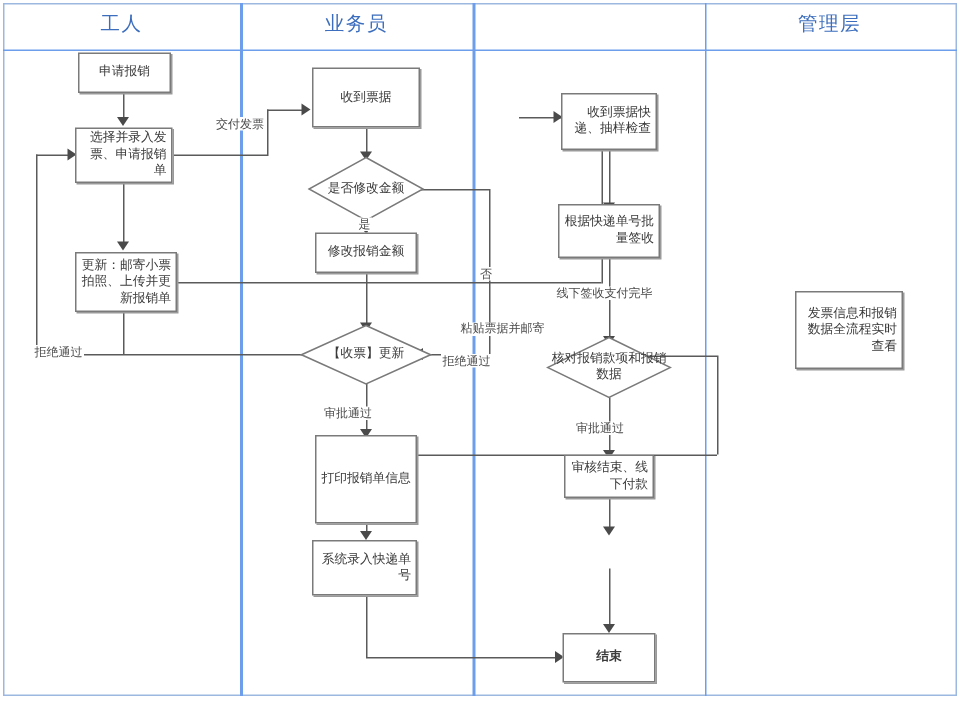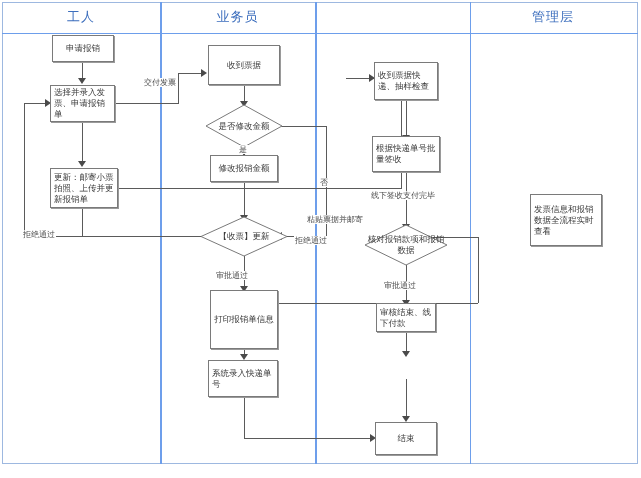--- a/index.html
+++ b/index.html
@@ -7,21 +7,21 @@
   #canvas{position:relative;width:641px;height:478px;background:#ffffff;overflow:hidden;}
 
   
   .lane-frame{position:absolute;left:2px;top:2px;width:636px;height:462px;border:1px solid #9db8e0;box-sizing:border-box;}
   .lane-divider{position:absolute;top:2px;width:0;border-left:1px solid #6d9eeb;height:462px;}
   .lane-divider.thick{border-left:2px solid #6d9eeb;}
   .header-rule{position:absolute;left:2px;width:636px;height:0;border-top:1px solid #6d9eeb;}
   .lane-header{position:absolute;top:6px;height:22px;line-height:22px;text-align:center;color:#3c6ebd;font-size:13px;letter-spacing:1px;}
 
   
-  .node{position:absolute;box-sizing:border-box;display:flex;align-items:center;justify-content:center;text-align:left;color:#3a3a3a;background:#fff;}
+  .node{position:absolute;box-sizing:border-box;display:flex;align-items:center;justify-content:center;text-align:right;color:#3a3a3a;background:#fff;}
   .box{border:1px solid #7a7a7a;box-shadow:1px 1px 0 0 #9a9a9a;font-size:8.5px;line-height:11px;padding:1px 3px;}
   .diamond-wrap{position:absolute;}
   .diamond-shape{position:absolute;left:0;top:0;width:100%;height:100%;}
   .diamond-label{position:absolute;left:0;top:0;width:100%;height:100%;display:flex;align-items:center;justify-content:center;text-align:center;font-size:8.5px;line-height:11px;color:#3a3a3a;}
 
   
   .ln{position:absolute;background:#5a5a5a;}
   .lnh{height:1px;}
   .lnv{width:1px;}
   .arrow{position:absolute;width:0;height:0;}
@@ -176,21 +176,21 @@
     <div class="diamond-label">
         <span>核对报销款项和报销数据</span>
       </div>
   </div>
 
   <div class="node box" style="left:376px;top:303px;width:60px;height:29px;">
     <span>审核结束、线下付款</span>
   </div>
 
 
-  <div class="node box" style="left:375px;top:422px;width:62px;height:33px;">
+  <div class="node box" style="left:375px;top:422px;width:62px;height:33px;font-weight:bold;">
     <span>结束</span>
   </div>
 
   <div class="node box" style="left:530px;top:194px;width:72px;height:52px;">
     <span>发票信息和报销数据全流程实时查看</span>
   </div>
 
   <div class="elabel" style="left:143px;top:78px;">交付发票</div>
   <div class="elabel" style="left:238px;top:145px;">是</div>
   <div class="elabel" style="left:319px;top:178px;">否</div>

